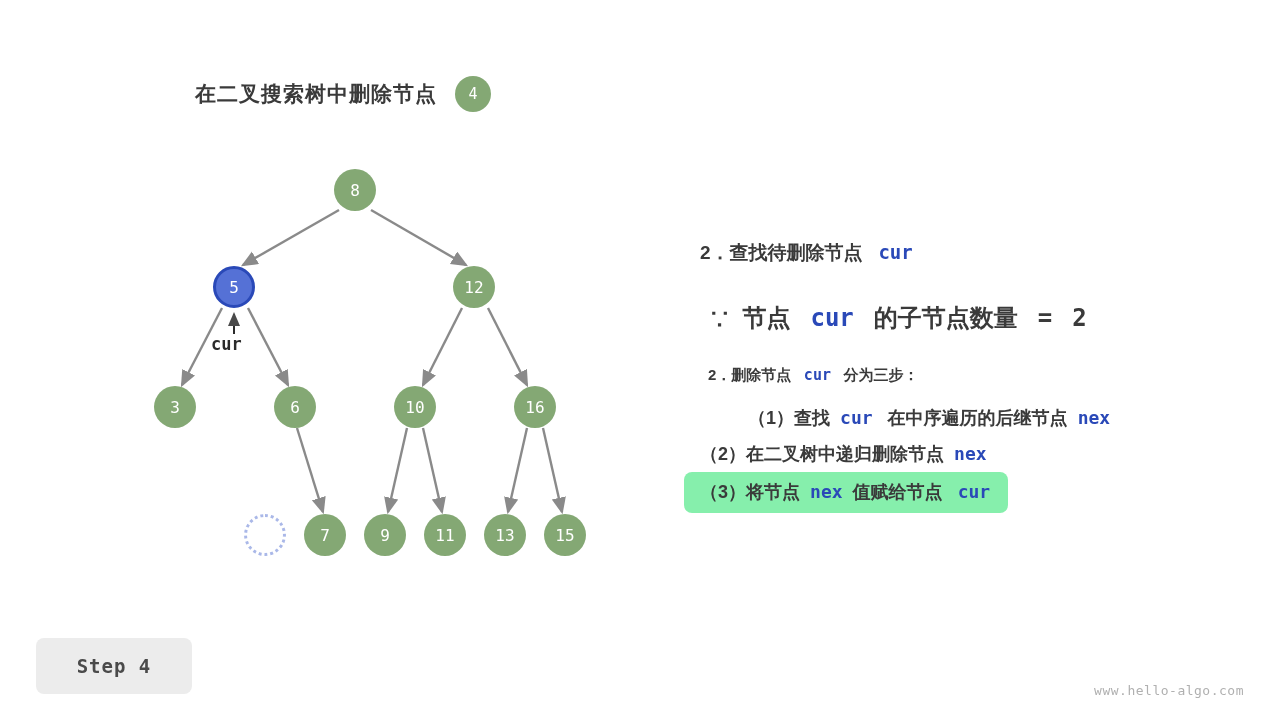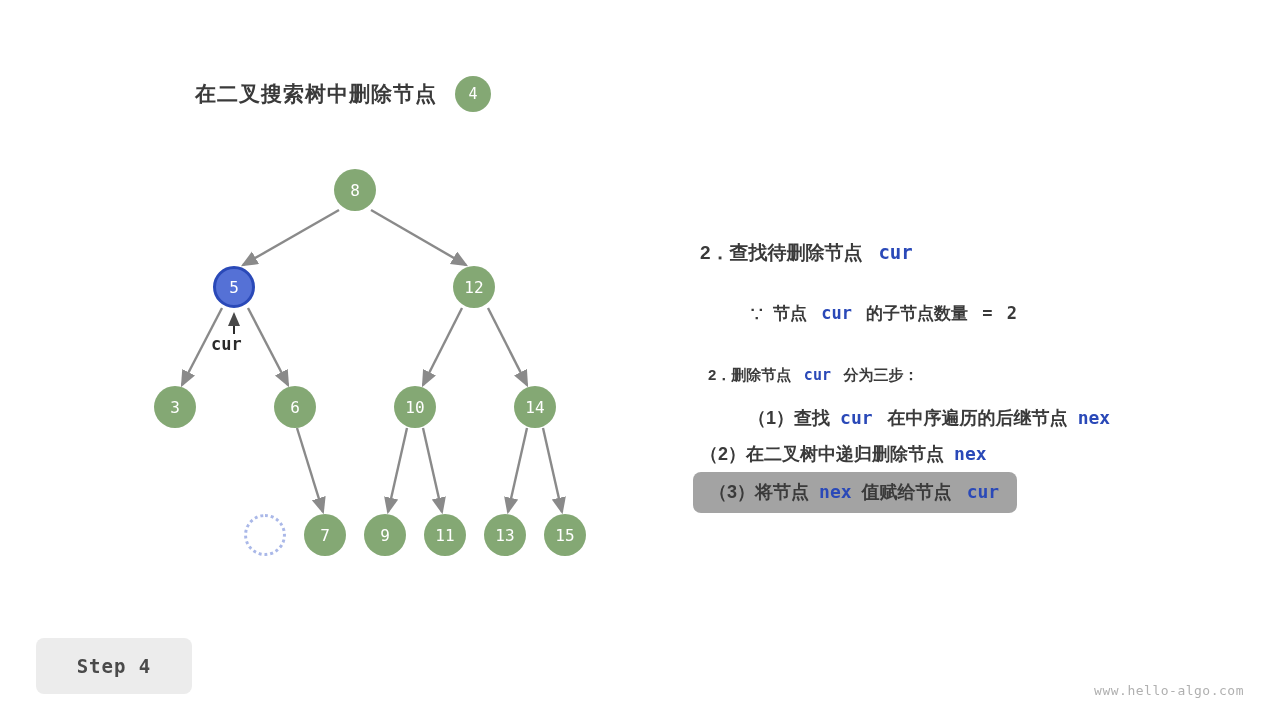--- a/index.html
+++ b/index.html
@@ -110,33 +110,32 @@
   }
   .blue-code {
     color: #2a49b8;
     font-family: "DejaVu Sans Mono", monospace;
     font-weight: bold;
   }
   .dark {
     color: #3a3a3a;
   }
   #l1 { position: absolute; left: 16px;  top: 0px; font-size: 19px; }
-  #l2 { position: absolute; left: 26px;  top: 62px; font-size: 17px; margin-left: 40px; }
+  #l2 { position: absolute; left: 26px;  top: 62px; font-size: 24px; }
   #l3 { position: absolute; left: 24px;  top: 126px; font-size: 15px; }
   #l4 { position: absolute; left: 16px;  top: 166px; font-size: 18px; margin-left: 48px; }
   #l5 { position: absolute; left: 16px;  top: 202px; font-size: 18px; }
   #l6wrap {
     position: absolute;
     left: 0px;
     top: 232px;
-    background: #a3a3a3;
+    background: #86efac;
     border-radius: 8px;
     padding: 8px 18px 9px 16px;
     display: inline-block;
-    margin-left: 9px;
   }
   #l6 { font-size: 18px; }
   
   #step-box {
     position: absolute;
     left: 36px;
     top: 638px;
     width: 156px;
     height: 56px;
     background: #ececec;
@@ -214,21 +213,21 @@
   </svg>
 
   <div class="node-empty" style="left:244px; top:514px;"></div>
 
   <div class="node green" style="left:334px; top:169px;">8</div>
   <div class="node blue" style="left:213px; top:266px;">5</div>
   <div class="node green" style="left:453px; top:266px;">12</div>
   <div class="node green" style="left:154px; top:386px;">3</div>
   <div class="node green" style="left:274px; top:386px;">6</div>
   <div class="node green" style="left:394px; top:386px;">10</div>
-  <div class="node green" style="left:514px; top:386px;">14</div>
+  <div class="node green" style="left:514px; top:386px;">16</div>
   <div class="node green" style="left:304px; top:514px;">7</div>
   <div class="node green" style="left:364px; top:514px;">9</div>
   <div class="node green" style="left:424px; top:514px;">11</div>
   <div class="node green" style="left:484px; top:514px;">13</div>
   <div class="node green" style="left:544px; top:514px;">15</div>
 
   <div id="cur-label">cur</div>
 
   <div id="panel">
 

